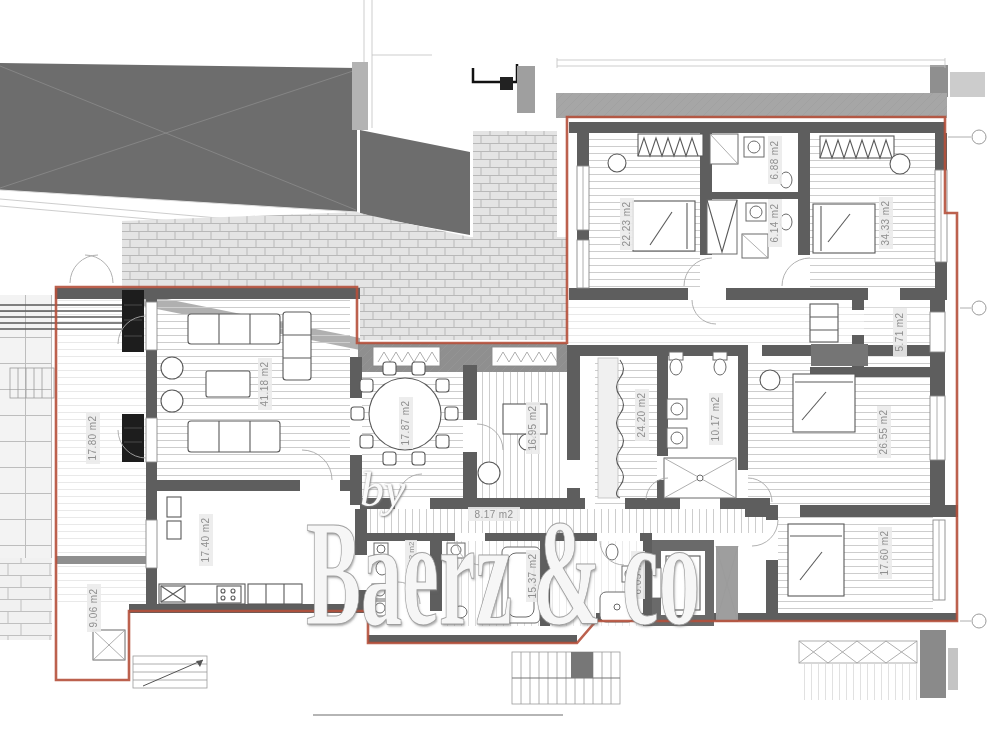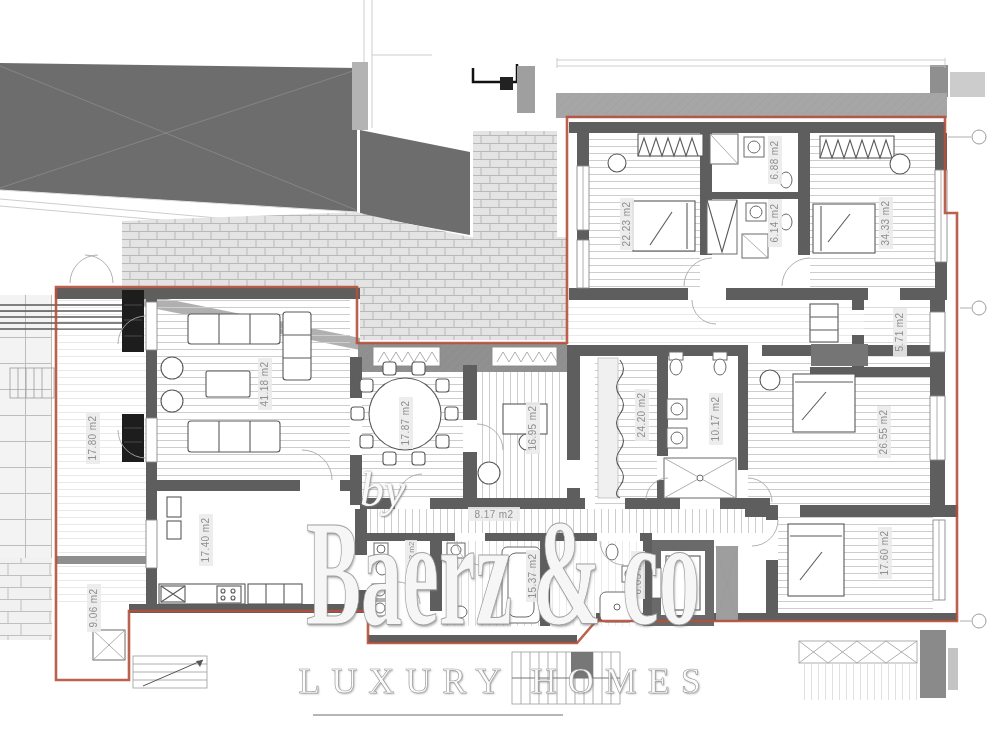--- a/index.html
+++ b/index.html
@@ -507,16 +507,15 @@
     <g>
           <rect class="tagbg" x="405" y="540" width="12" height="34"></rect>
       <text class="tagtext-sm" x="411" y="559" text-anchor="middle" transform="rotate(-90 411 556)">2.92 m2</text>
         </g>
   </g>
 </svg>
 
   <div class="wm">
     <div class="wm-by">by</div>
     <div class="wm-brand">Baerz &amp; co</div>
-    <div class="wm-tag">LUXURY HOMES</div>
     <div class="wm-line"></div>
   </div>
 </div>
 
 </body></html>

